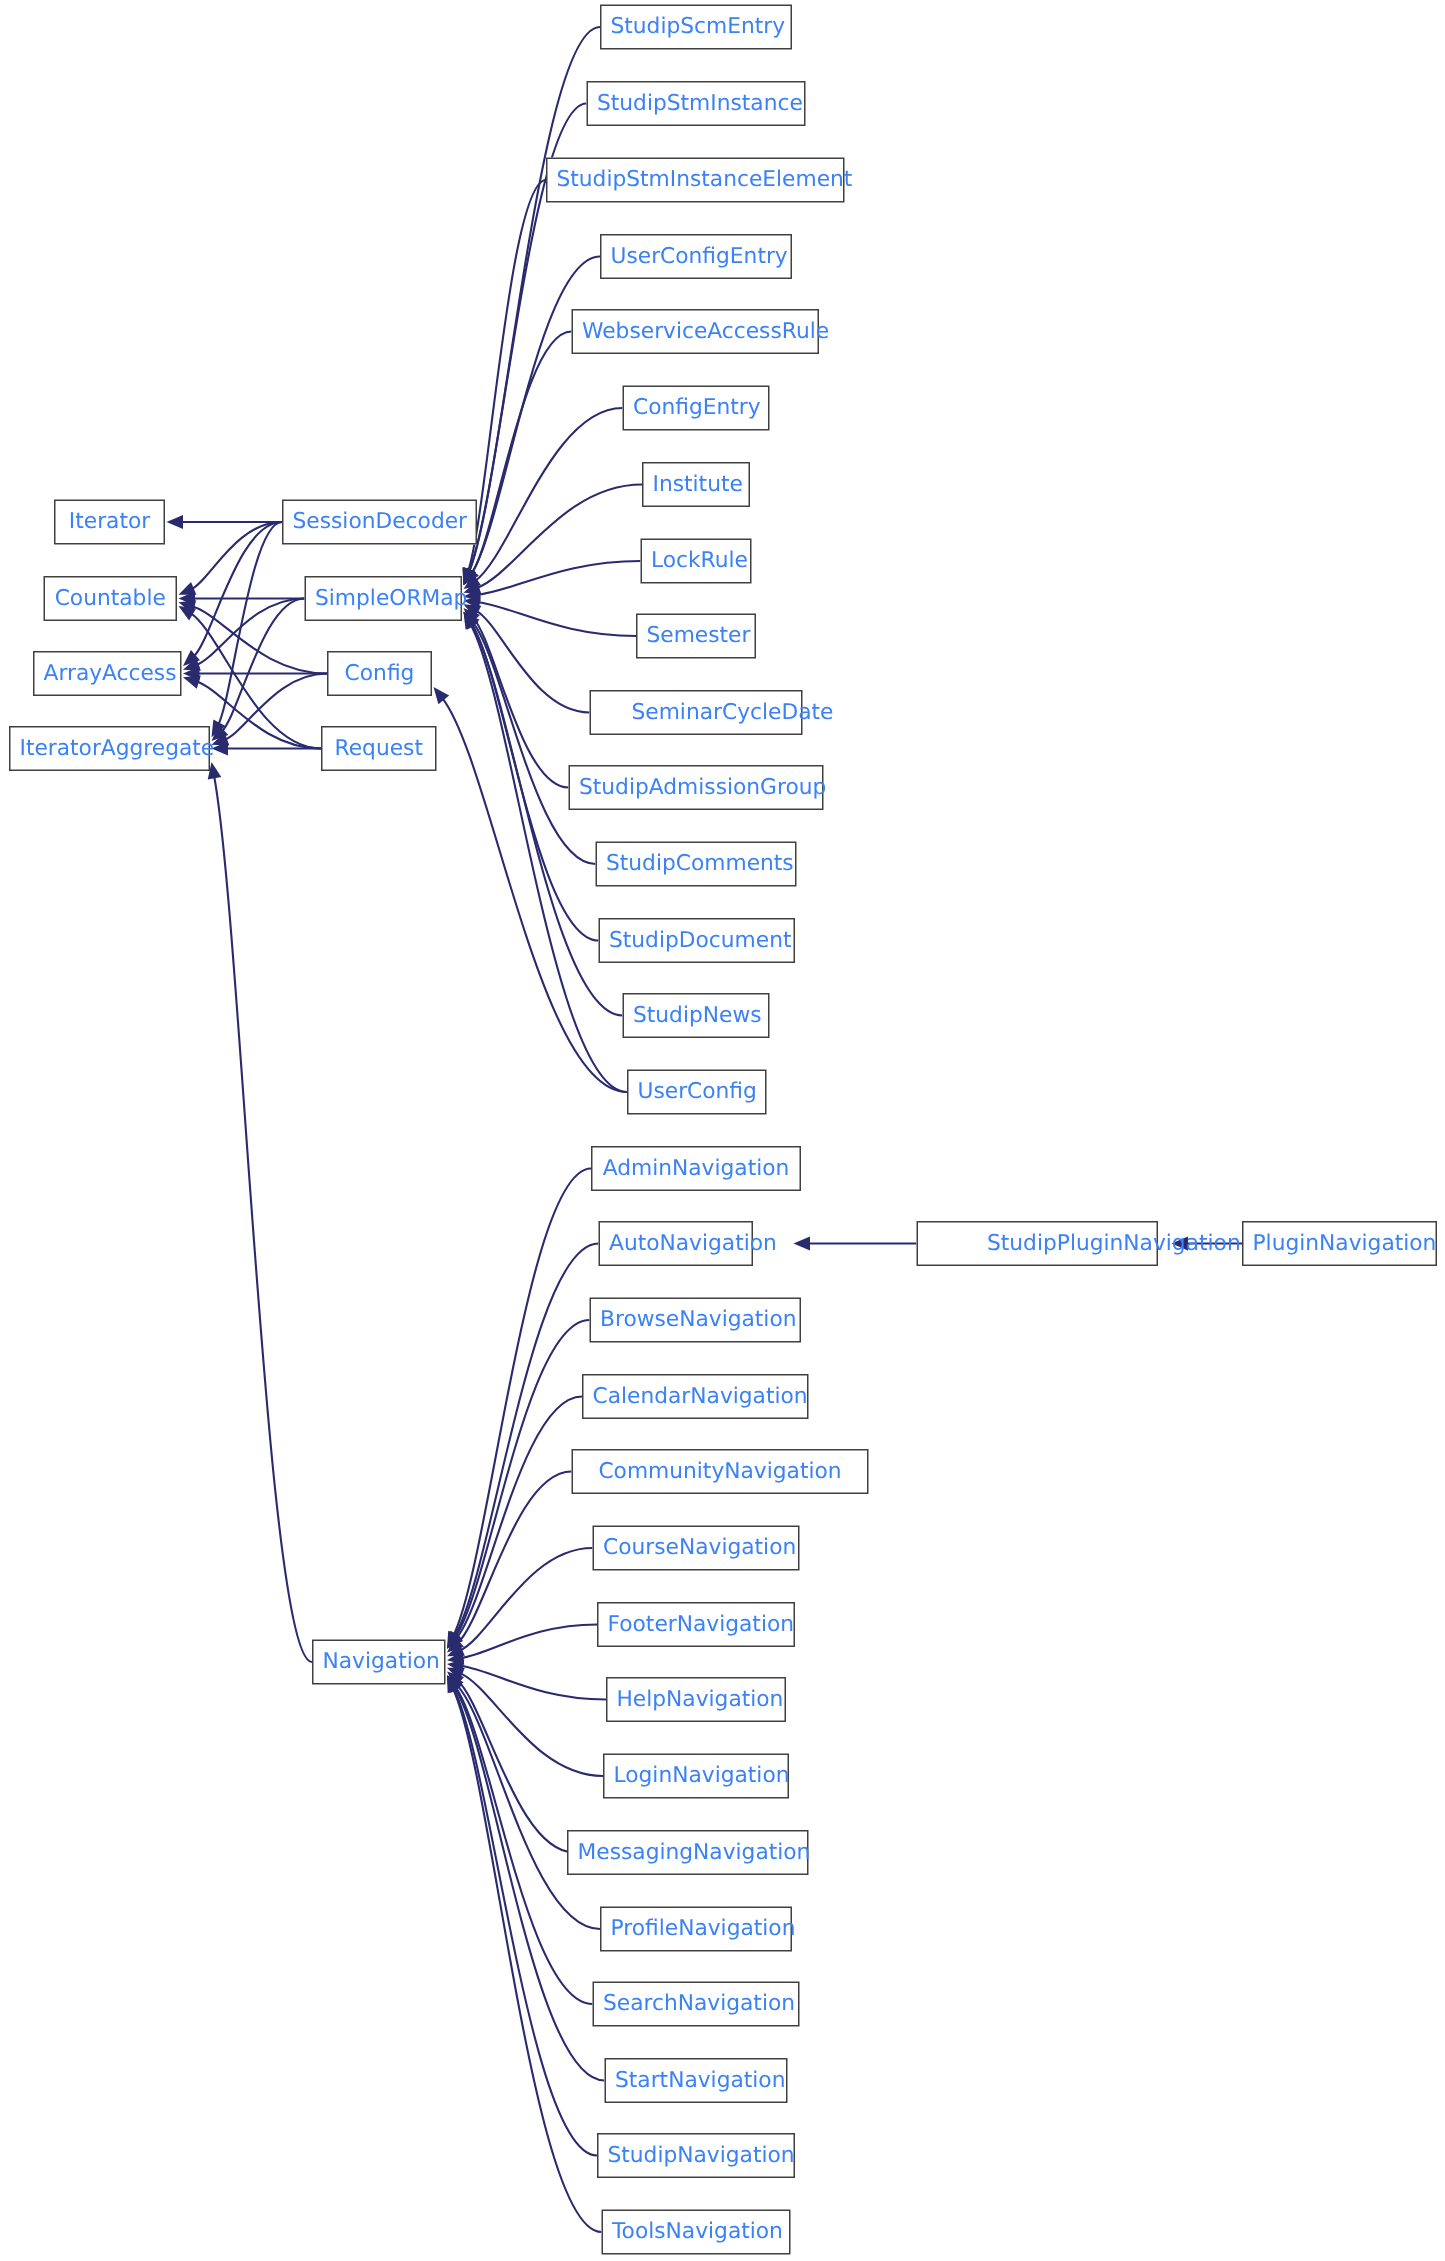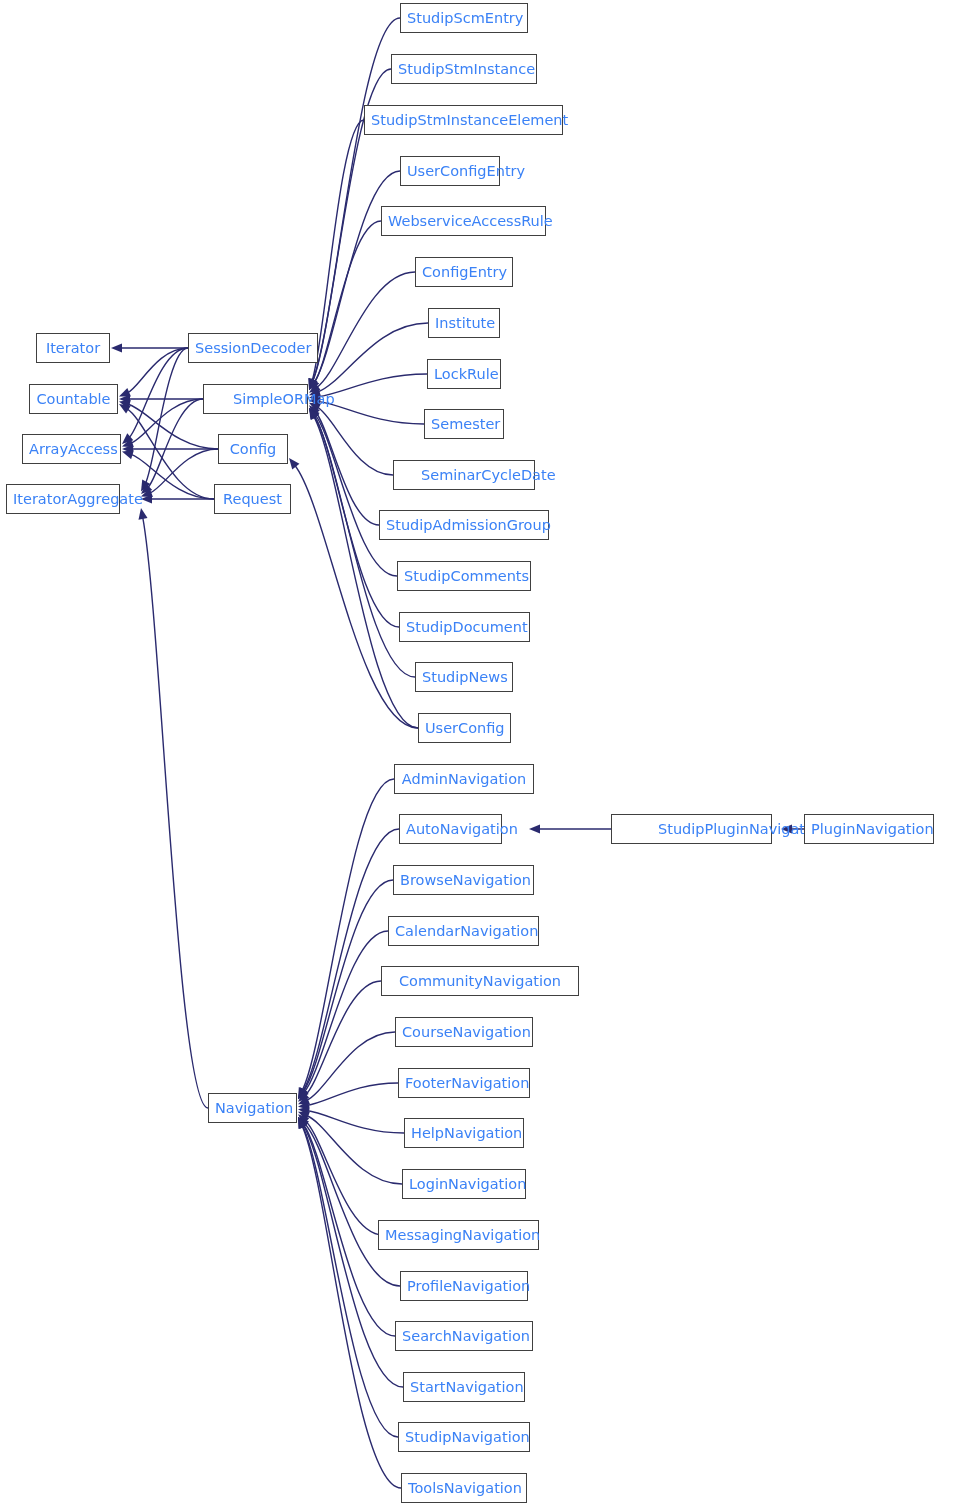--- a/index.html
+++ b/index.html
@@ -242,45 +242,45 @@
   <div id="nodes">
       <div class="node" style="left: 36px; top: 333px; width: 74px;">
         <span class="lbl">Iterator</span>
       </div>
       <div class="node" style="left: 29px; top: 384px; width: 89px;">
         <span class="lbl">Countable</span>
       </div>
       <div class="node" style="left: 22px; top: 434px; width: 99px;">
         <span class="lbl">ArrayAccess</span>
       </div>
-      <div class="node" style="left: 6px; top: 484px; width: 114px;">
+      <div class="node" style="left: 6px; top: 484px; width: 134px;">
         <span class="lbl">IteratorAggregate</span>
       </div>
       <div class="node" style="left: 188px; top: 333px; width: 130px;">
         <span class="lbl">SessionDecoder</span>
       </div>
-      <div class="node" style="left: 203px; top: 384px; width: 105px; padding-left: 23px;">
+      <div class="node" style="left: 203px; top: 384px; width: 105px;">
         <span class="lbl">SimpleORMap</span>
       </div>
       <div class="node" style="left: 218px; top: 434px; width: 70px;">
         <span class="lbl">Config</span>
       </div>
       <div class="node" style="left: 214px; top: 484px; width: 77px;">
         <span class="lbl">Request</span>
       </div>
       <div class="node" style="left: 400px; top: 3px; width: 128px;">
         <span class="lbl">StudipScmEntry</span>
       </div>
       <div class="node" style="left: 391px; top: 54px; width: 146px;">
         <span class="lbl">StudipStmInstance</span>
       </div>
       <div class="node" style="left: 364px; top: 105px; width: 199px;">
         <span class="lbl">StudipStmInstanceElement</span>
       </div>
-      <div class="node" style="left: 400px; top: 156px; width: 100px;">
+      <div class="node" style="left: 400px; top: 156px; width: 128px;">
         <span class="lbl">UserConfigEntry</span>
       </div>
       <div class="node" style="left: 381px; top: 206px; width: 165px;">
         <span class="lbl">WebserviceAccessRule</span>
       </div>
       <div class="node" style="left: 415px; top: 257px; width: 98px;">
         <span class="lbl">ConfigEntry</span>
       </div>
       <div class="node" style="left: 428px; top: 308px; width: 72px;">
         <span class="lbl">Institute</span>
@@ -353,17 +353,17 @@
       </div>
       <div class="node" style="left: 398px; top: 1422px; width: 132px;">
         <span class="lbl">StudipNavigation</span>
       </div>
       <div class="node" style="left: 401px; top: 1473px; width: 126px;">
         <span class="lbl">ToolsNavigation</span>
       </div>
       <div class="node" style="left: 611px; top: 814px; width: 161px; padding-left: 40px;">
         <span class="lbl">StudipPluginNavigation</span>
       </div>
-      <div class="node" style="left: 804px; top: 814px; width: 130px;">
+      <div class="node" style="left: 828px; top: 814px; width: 130px;">
         <span class="lbl">PluginNavigation</span>
       </div>
     </div>
 </div>
 
 </body></html>

